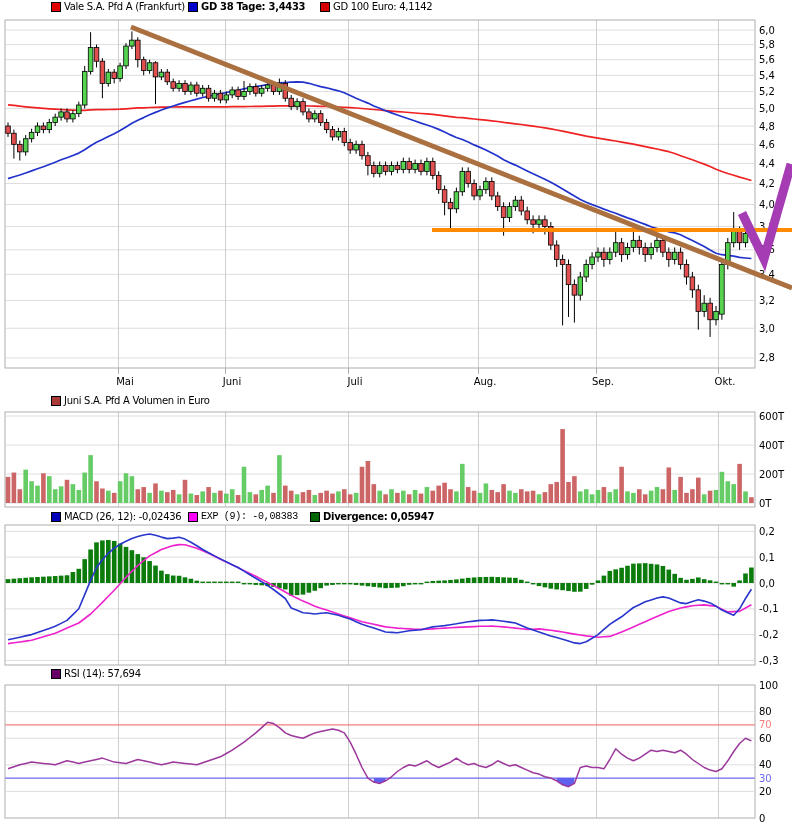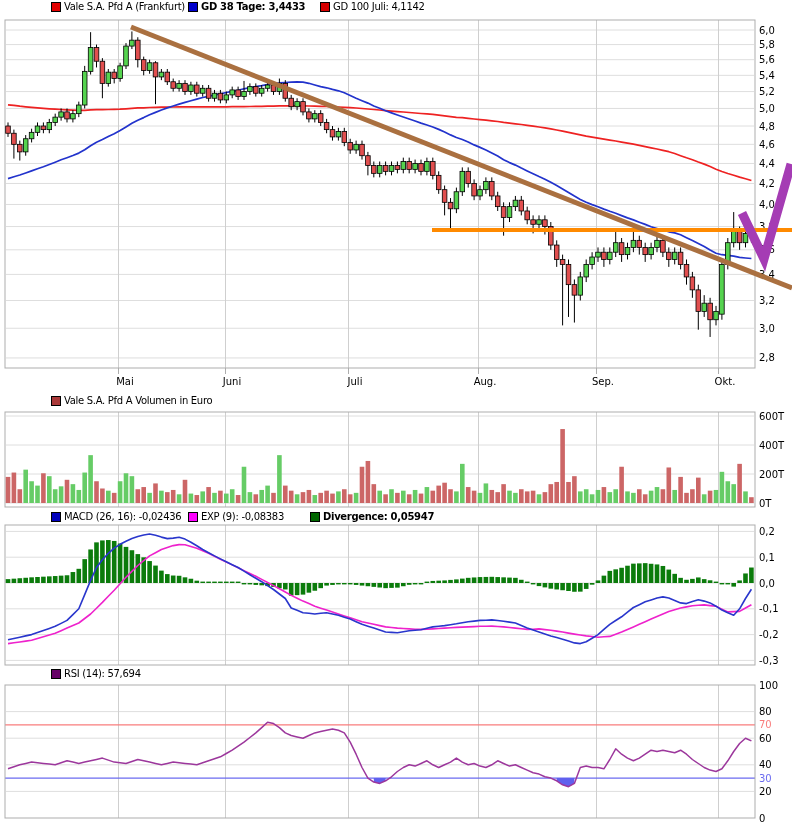--- a/index.html
+++ b/index.html
@@ -654,30 +654,30 @@
       <path d="M556.7,778.1 L556.7,780.8 L562.6,784.8 L568.5,786.7 L574.4,783.4 L574.4,778.1 Z" fill="#6060ee" stroke="none"></path>
       <path d="M8.0,768.8 L13.9,766.8 L19.8,764.8 L25.7,763.5 L31.6,762.1 L37.5,762.8 L43.4,763.5 L49.3,764.1 L55.2,764.8 L61.1,762.8 L67.0,760.8 L72.9,762.1 L78.8,763.5 L84.7,762.1 L90.6,760.8 L96.5,759.5 L102.4,758.1 L108.3,760.1 L114.2,762.1 L120.1,762.8 L126.0,763.5 L131.9,761.5 L137.8,759.5 L143.7,760.8 L149.6,762.1 L155.5,763.5 L161.4,764.8 L167.3,763.5 L173.2,762.1 L179.1,762.8 L185.0,763.5 L190.9,764.1 L196.8,764.8 L202.7,762.8 L208.6,760.8 L214.5,758.8 L220.4,756.8 L226.3,753.5 L232.2,750.2 L238.1,746.2 L244.0,742.2 L249.9,737.5 L255.8,732.9 L261.7,727.6 L267.6,722.2 L273.5,723.6 L279.4,727.6 L285.3,732.9 L291.2,735.5 L297.1,736.9 L303.0,738.2 L308.9,735.5 L314.8,732.9 L320.7,731.5 L326.6,730.2 L332.5,728.9 L338.4,730.2 L344.3,732.9 L350.2,742.2 L356.1,754.2 L362.0,767.5 L367.9,778.1 L373.8,782.1 L379.7,783.4 L385.6,780.8 L391.5,776.8 L397.4,771.5 L403.3,767.5 L409.2,764.8 L415.1,766.1 L421.0,763.5 L426.9,760.8 L432.8,764.8 L438.7,767.5 L444.6,764.8 L450.5,762.1 L456.4,758.1 L462.3,762.1 L468.2,764.8 L474.1,763.5 L480.0,766.1 L485.9,767.5 L491.8,764.8 L497.7,760.8 L503.6,763.5 L509.5,766.1 L515.4,764.8 L521.3,767.5 L527.2,770.1 L533.1,772.8 L539.0,774.1 L544.9,776.8 L550.8,778.1 L556.7,780.8 L562.6,784.8 L568.5,786.7 L574.4,783.4 L580.3,767.5 L586.2,766.1 L592.1,767.5 L598.0,767.5 L603.9,768.8 L609.8,759.5 L615.7,748.8 L621.6,754.2 L627.5,758.1 L633.4,760.8 L639.3,758.1 L645.2,754.2 L651.1,750.2 L657.0,751.5 L662.9,750.2 L668.8,751.5 L674.7,752.8 L680.6,750.2 L686.5,754.2 L692.4,759.5 L698.3,763.5 L704.2,767.5 L710.1,770.1 L716.0,771.5 L721.9,768.8 L727.8,760.8 L733.7,751.5 L739.6,743.5 L745.5,738.2 L751.4,740.9" fill="none" stroke="#9c379c" stroke-width="1.5" stroke-linejoin="round"></path>
     </g>
   </svg>
 <div class="legend" id="lg-price" style="top:1px">
     <span class="swatch" style="left: 3px; background: rgb(225, 0, 0);"></span>
     <span class="lbl" style="left: 16px;">Vale S.A. Pfd A (Frankfurt)</span>
     <span class="swatch" style="left: 140px; background: rgb(0, 0, 204);"></span>
     <span class="lbl" style="left: 153px; font-weight: bold;">GD 38 Tage: 3,4433</span>
     <span class="swatch" style="left: 272px; background: rgb(212, 0, 0);"></span>
-    <span class="lbl" style="left: 285px;">GD 100 Juli: 4,1142</span>
+    <span class="lbl" style="left: 285px;">GD 100 Euro: 4,1142</span>
   </div>
 <div class="legend" id="lg-volume" style="top:395px">
     <span class="swatch" style="left: 3px; background: rgb(170, 57, 57);"></span>
-    <span class="lbl" style="left: 16px;">Vale S.A. Pfd A Volumen in Euro</span>
+    <span class="lbl" style="left: 16px;">Juni S.A. Pfd A Volumen in Euro</span>
   </div>
 <div class="legend" id="lg-macd" style="top:511px">
     <span class="swatch" style="left: 3px; background: rgb(0, 0, 187);"></span>
-    <span class="lbl" style="left: 16px;">MACD (26, 16): -0,02436</span>
+    <span class="lbl" style="left: 16px;">MACD (26, 12): -0,02436</span>
     <span class="swatch" style="left: 140px; background: rgb(255, 0, 255);"></span>
-    <span class="lbl" style="left: 153px;">EXP (9): -0,08383</span>
+    <span class="lbl" style="left: 153px; font-family: Liberation Mono, monospace;">EXP (9): -0,08383</span>
     <span class="swatch" style="left: 262px; background: rgb(0, 102, 0);"></span>
     <span class="lbl" style="left: 275px; font-weight: bold;">Divergence: 0,05947</span>
   </div>
 <div class="legend" id="lg-rsi" style="top:668px">
     <span class="swatch" style="left: 3px; background: rgb(102, 0, 102);"></span>
     <span class="lbl" style="left: 16px;">RSI (14): 57,694</span>
   </div>
 
 </body></html>

